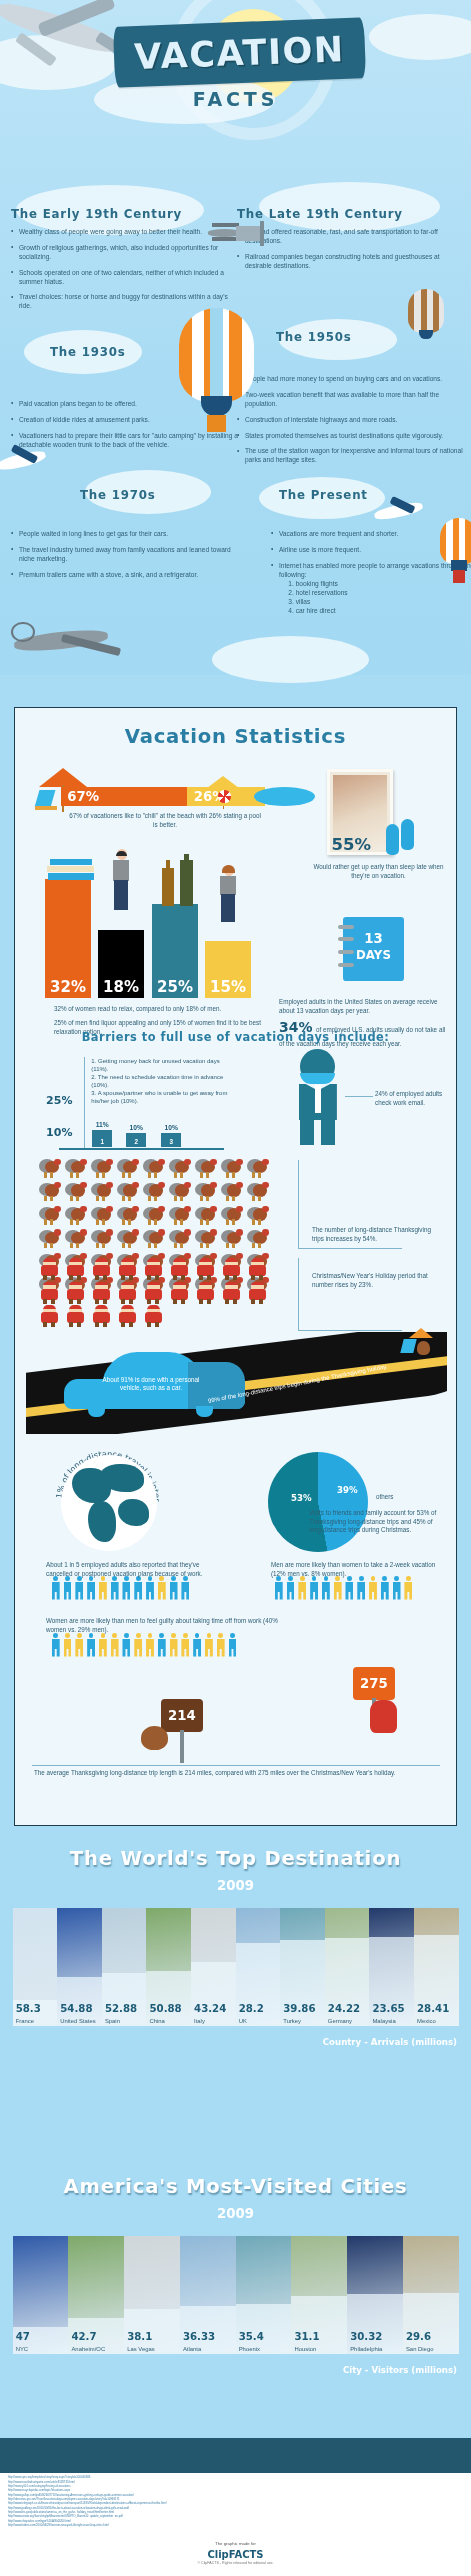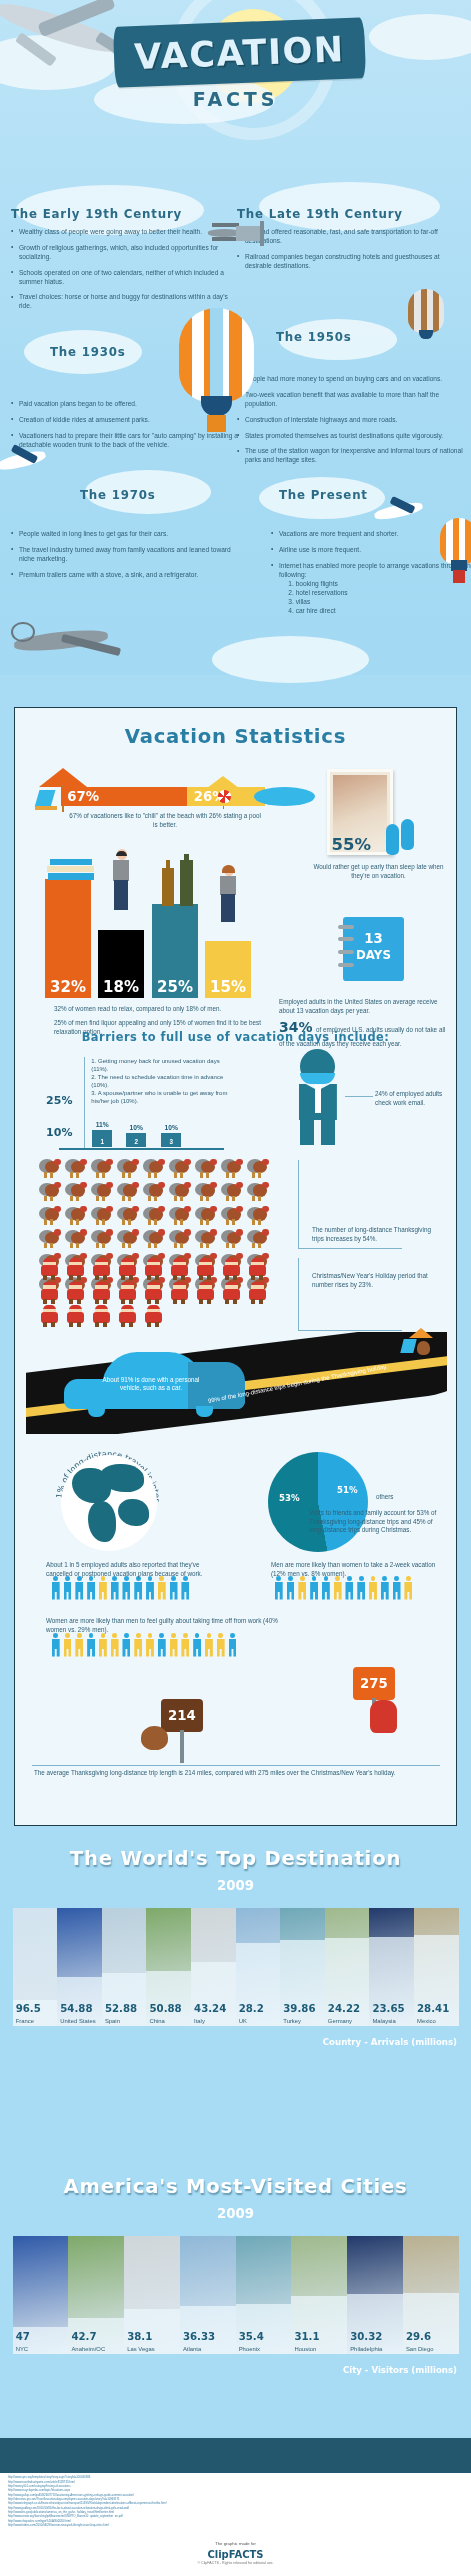--- a/index.html
+++ b/index.html
@@ -1032,22 +1032,22 @@
     </svg>
   </div>
   <div id="globe">
     <div class="land" style="left:11px;top:12.6px;width:39px;height:35px;"></div>
     <div class="land" style="left:39px;top:9.4px;width:44px;height:28px;"></div>
     <div class="land" style="left:27px;top:46px;width:28px;height:41px;"></div>
     <div class="land" style="left:57px;top:44px;width:31px;height:27px;"></div>
   </div>
 
   <div id="pie"></div>
-  <div class="pie-lab" style="left:264px;top:785px;">53%</div>
-  <div class="pie-lab" style="left:322px;top:777px;">51%</div>
+  <div class="pie-lab" style="left:276px;top:785px;">53%</div>
+  <div class="pie-lab" style="left:322px;top:777px;">39%</div>
   <div class="capt" style="position:absolute;left:361px;top:785px;">others</div>
   <div class="capt" style="position:absolute;left:294px;top:801px;width:133px;">Visits to friends and family account for 53% of Thanksgiving long-distance trips and 45% of long-distance trips during Christmas.</div>
 
   <div class="people-row" id="prow1" style="left:36px;top:868px;">
       <div class="pp">
         <div class="h" style="background:#2aa8dd"></div>
         <div class="b" style="background:#2aa8dd;clip-path:polygon(0 0,100% 0,100% 100%,62% 100%,62% 58%,38% 58%,38% 100%,0 100%)"></div>
       </div>
       <div class="pp">
         <div class="h" style="background:#2aa8dd"></div>
@@ -1227,21 +1227,21 @@
   <div style="position:absolute;left:17.3px;top:1057px;width:408px;height:0.8px;background:#7fb4cb;"></div>
   <div class="capt" style="position:absolute;left:19px;top:1061px;width:408px;">The average Thanksgiving long-distance trip length is 214 miles, compared with 275 miles over the Christmas/New Year's holiday.</div>
 </div>
 
 <div class="sect-title" style="top:1847px;">The World's Top Destination</div>
 <div class="sect-year" style="top:1878px;">2009</div>
 <div class="destrow" id="destrow" style="left:12.6px;top:1908px;width:446px;">
     <div class="destcol">
       <div class="photo" style="background:linear-gradient(170deg,#d2e3ef,#dde9f1);"></div>
       <div class="veil" style="height:26px;"></div>
-      <div class="num">96.5</div>
+      <div class="num">58.3</div>
       <div class="nm">France</div>
     </div>
     <div class="destcol">
       <div class="photo" style="background:linear-gradient(170deg,#2f5aa8,#dde9f1);"></div>
       <div class="veil" style="height:49px;"></div>
       <div class="num">54.88</div>
       <div class="nm">United States</div>
     </div>
     <div class="destcol">
       <div class="photo" style="background:linear-gradient(170deg,#b9cfdc,#dde9f1);"></div>

